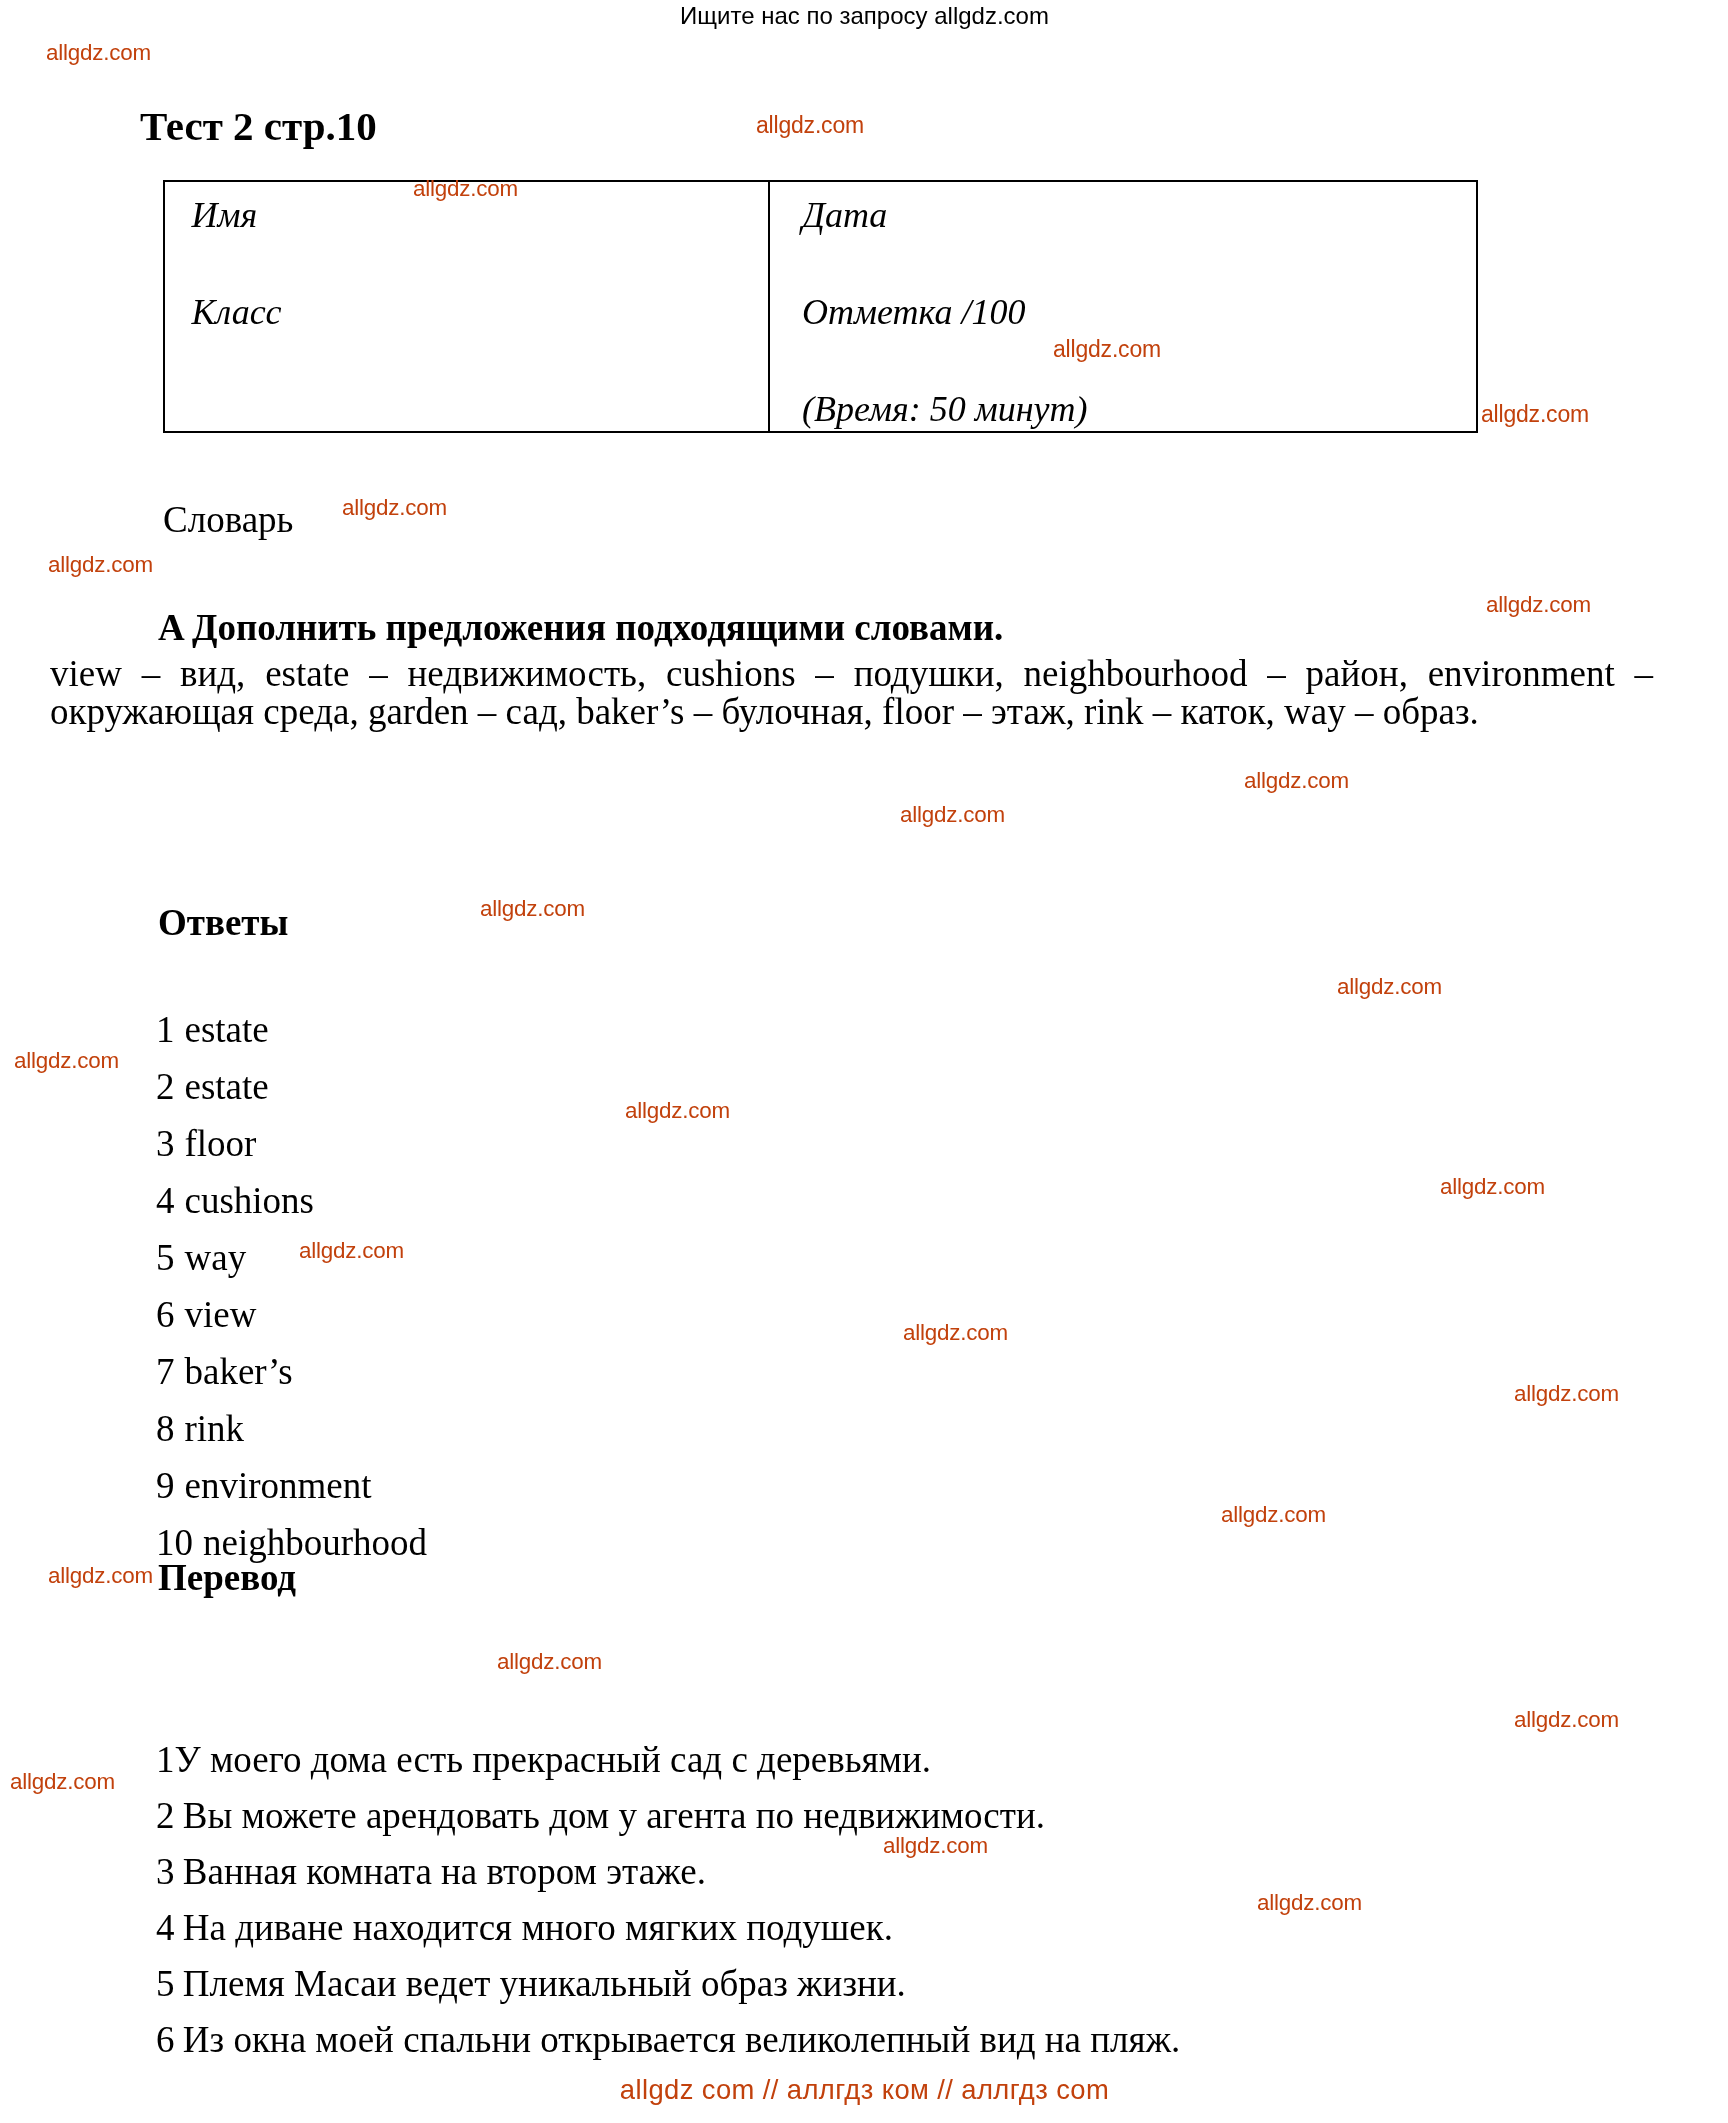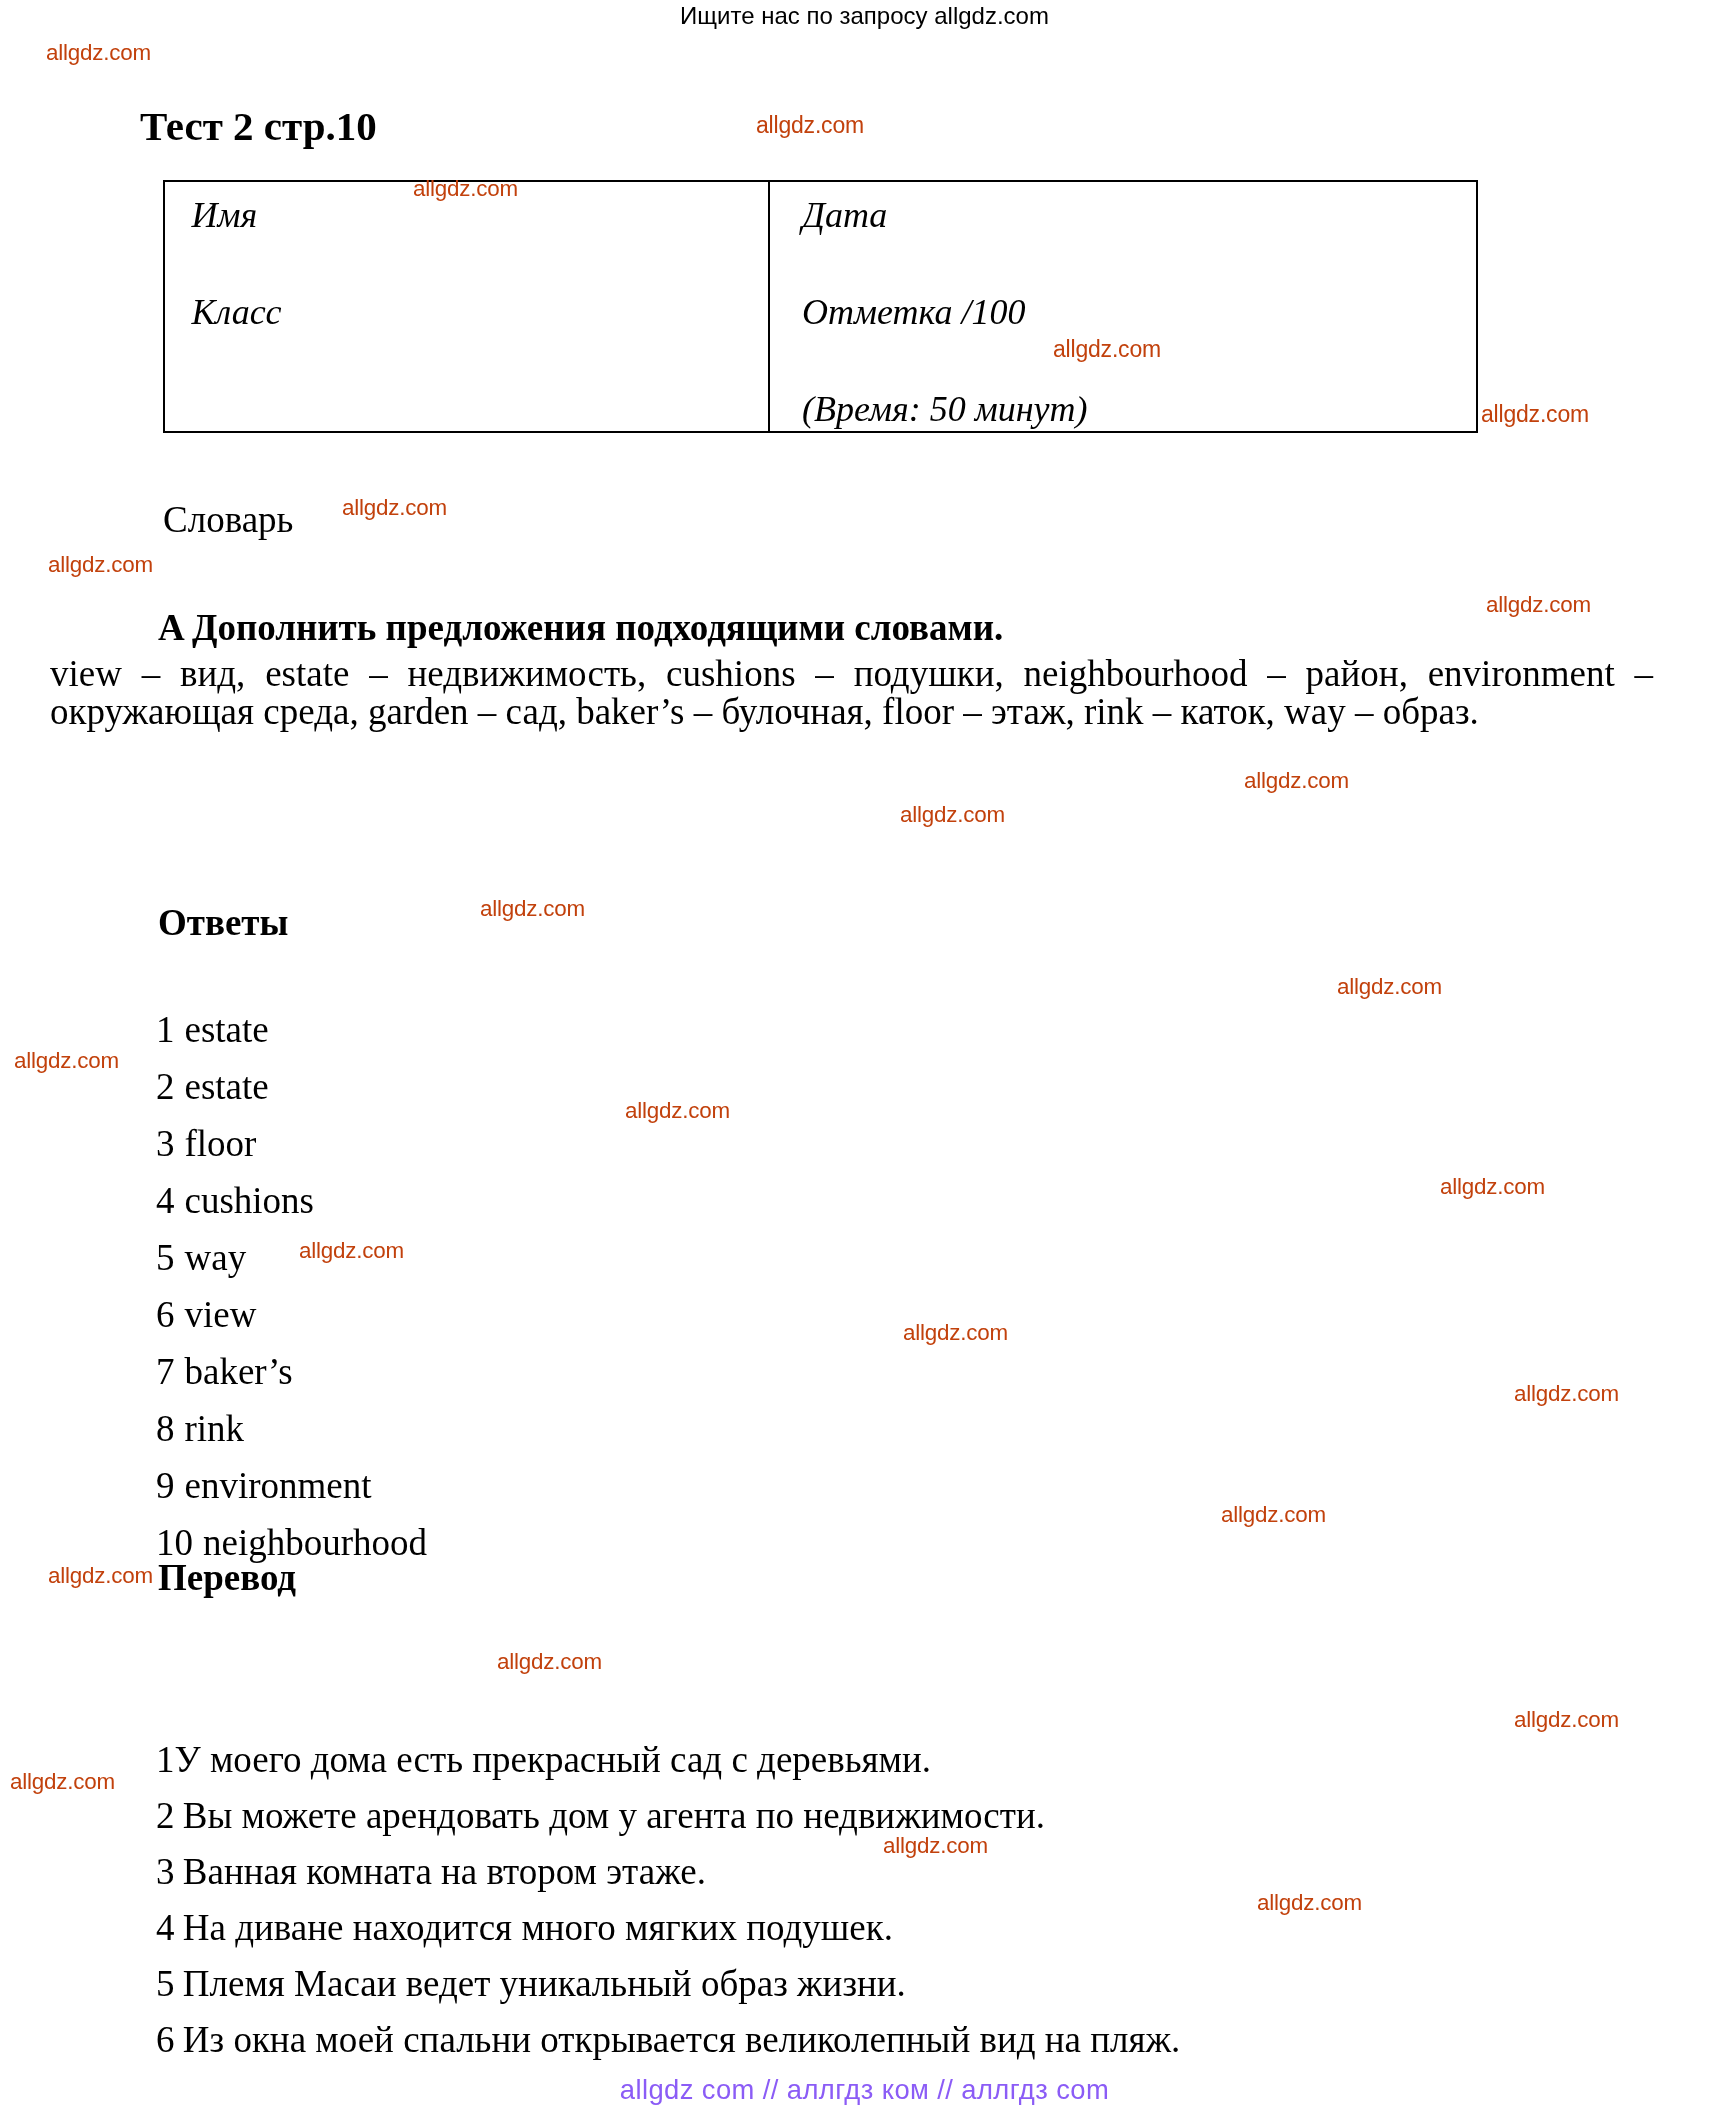--- a/index.html
+++ b/index.html
@@ -144,21 +144,21 @@
 
   
   #footer {
     position: absolute;
     left: 0;
     top: 2074px;
     width: 1729px;
     text-align: center;
     font-family: "Liberation Sans", sans-serif;
     font-size: 27.4px;
-    color: #8b5cf6;
+    color: #c2410c;
     white-space: nowrap;
     letter-spacing: 0.4px;
   }
 </style>
 </head>
 <body>
 
 <div id="top-banner">Ищите нас по запросу allgdz.com</div>
 
 <h1 id="page-title">Тест 2 стр.10</h1>

